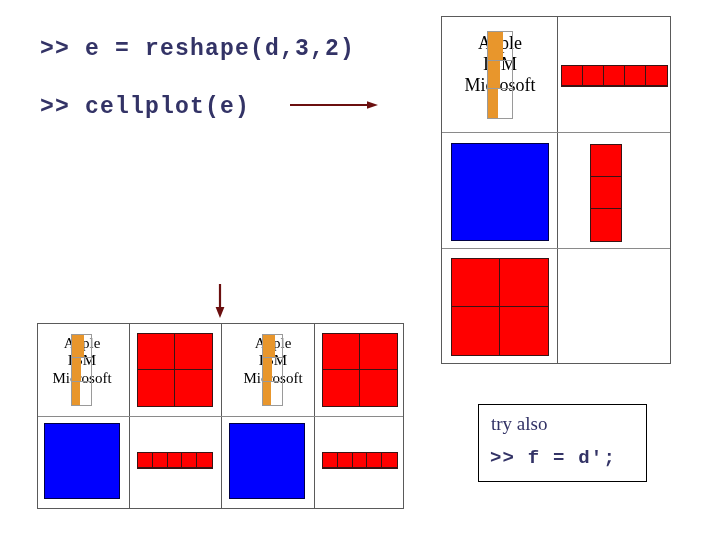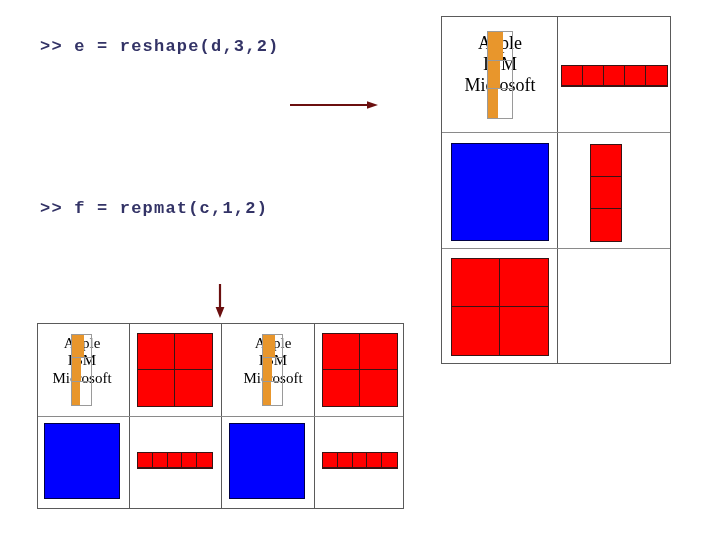--- a/index.html
+++ b/index.html
@@ -7,21 +7,21 @@
     width:720px;height:540px;background:#ffffff;overflow:hidden;position:relative;
     font-family:"Liberation Serif", serif;
   }
   .stage{position:absolute;left:0;top:0;width:720px;height:540px;}
 
   
   .code{
     position:absolute;
     font-family:"Liberation Mono","DejaVu Sans Mono",monospace;
     color:#333366;
-    font-size:17px;
+    font-size:23px;
     font-weight:bold;
     letter-spacing:1.2px;
     white-space:pre;
     line-height:1;
   }
   #code-e{left:40px;top:38px;}
   #code-cellplot-e{left:40px;top:96px;}
   #code-f{left:40px;top:200px;}
   #code-cellplot-f{left:40px;top:258px;}
 
@@ -63,22 +63,22 @@
     font-family:"Liberation Mono","DejaVu Sans Mono",monospace;font-size:19px;font-weight:bold;
     color:#333366;letter-spacing:1.2px;white-space:pre;}
 </style>
 </head>
 <body>
 
 <div class="stage">
 
   <div class="code" id="code-e">&gt;&gt; e = reshape(d,3,2)</div>
 
-
-  <div class="code" id="code-f">&gt;&gt; f = repmat(c,1,2)</div>
+  <div class="code" id="code-cellplot-e">&gt;&gt; cellplot(e)</div>
+
 
 
   <svg class="arrow-right" viewBox="0 0 88 12">
     <line x1="0" y1="6" x2="79" y2="6" stroke="#6B0F0F" stroke-width="2.2"></line>
     <polygon points="88,6 77,2.2 77,9.8" fill="#6B0F0F"></polygon>
   </svg>
 
   <svg class="arrow-down" viewBox="0 0 16 34">
     <line x1="8" y1="0" x2="8" y2="25" stroke="#6B0F0F" stroke-width="2.2"></line>
     <polygon points="8,34 3.6,23 12.4,23" fill="#6B0F0F"></polygon>
@@ -224,14 +224,18 @@
     <div class="mat red" style="left:284px;top:128px;width:76px;height:17px;
          grid-template-columns:repeat(5,1fr);grid-template-rows:1fr;">
       <i></i>
         <i></i>
         <i></i>
         <i></i>
         <i style="border-right:none"></i>
     </div>
   </div>
 
+  <div id="tryalso-box">
+    <div id="tryalso-label">try also</div>
+    <div id="tryalso-code">&gt;&gt; f = d';</div>
+  </div>
 
 </div>
 
 </body></html>

